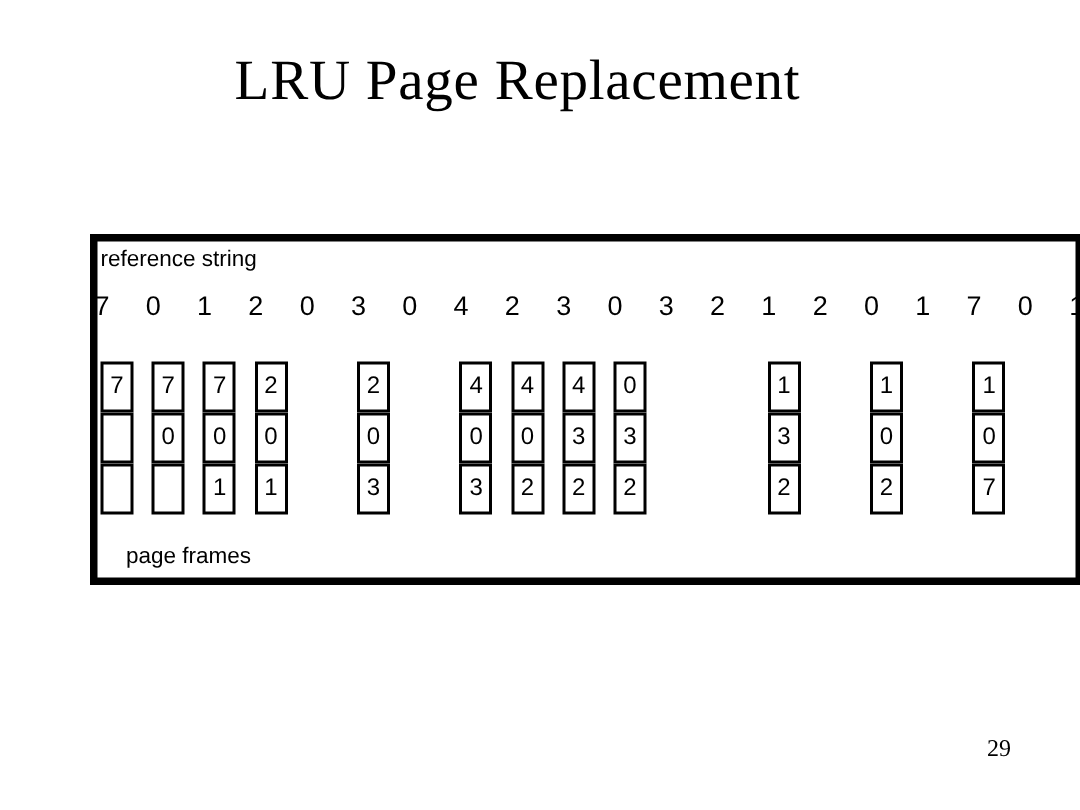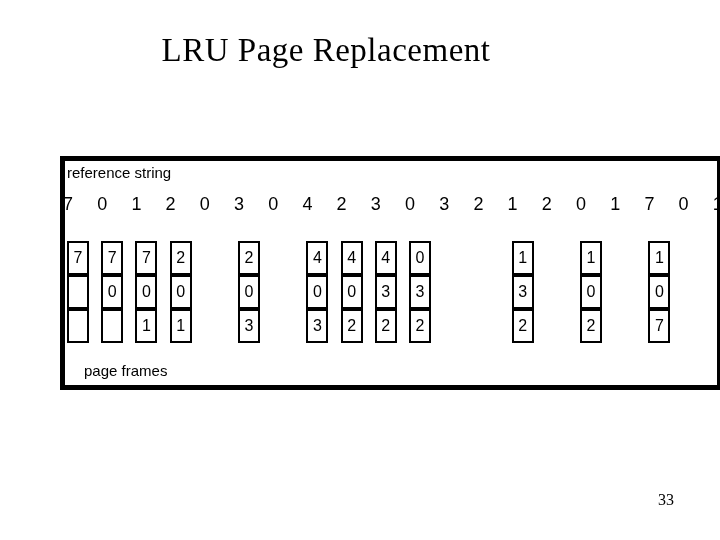--- a/index.html
+++ b/index.html
@@ -16,24 +16,25 @@
     font-family: "Liberation Sans", sans-serif;
     color: #000000;
   }
   .title {
     position: absolute;
     top: 32px;
     left: 0;
     width: 652px;
     text-align: center;
     font-family: "Liberation Serif", serif;
-    font-size: 33px;
+    font-size: 38px;
     font-weight: 400;
     color: #000000;
     letter-spacing: 0.5px;
+    padding-left: 19px;
   }
   .diagram {
     position: absolute;
     left: 28px;
     top: 156px;
     width: 662px;
     height: 234px;
     border: 5px solid #000000;
     box-sizing: border-box;
     background: #ffffff;
@@ -184,15 +185,15 @@
         <div class="frame-col" style="left: 583.4px;">
           <div class="frame-cell">1</div>
           <div class="frame-cell">0</div>
           <div class="frame-cell">7</div>
         </div>
       </div>
 
     <div class="frames-label">page frames</div>
   </div>
 
-  <div class="page-number">33</div>
+  <div class="page-number">29</div>
 
 </div>
 
 </body></html>

